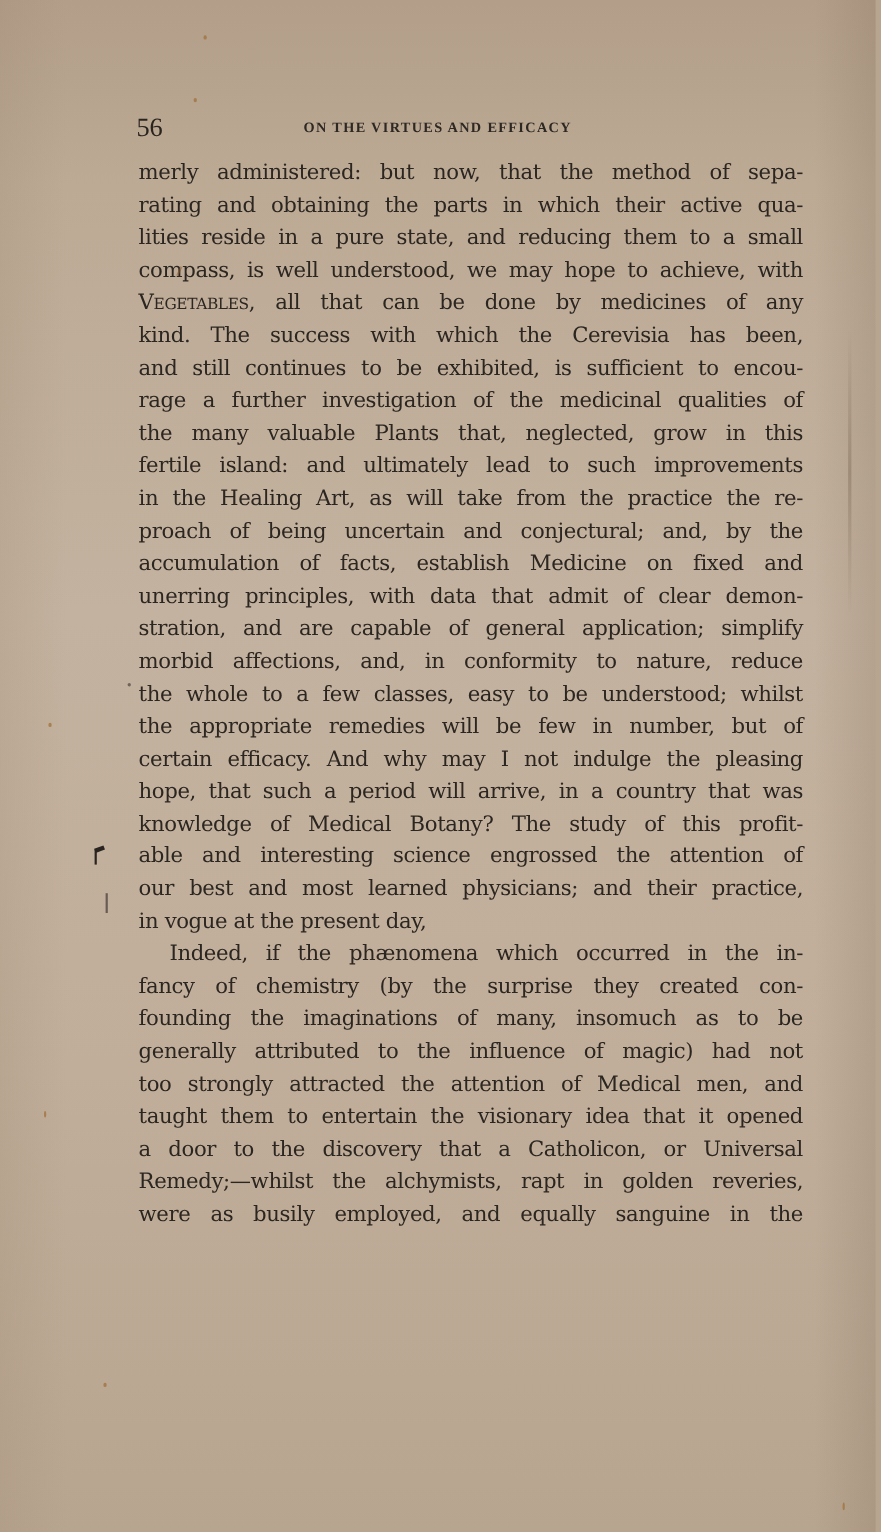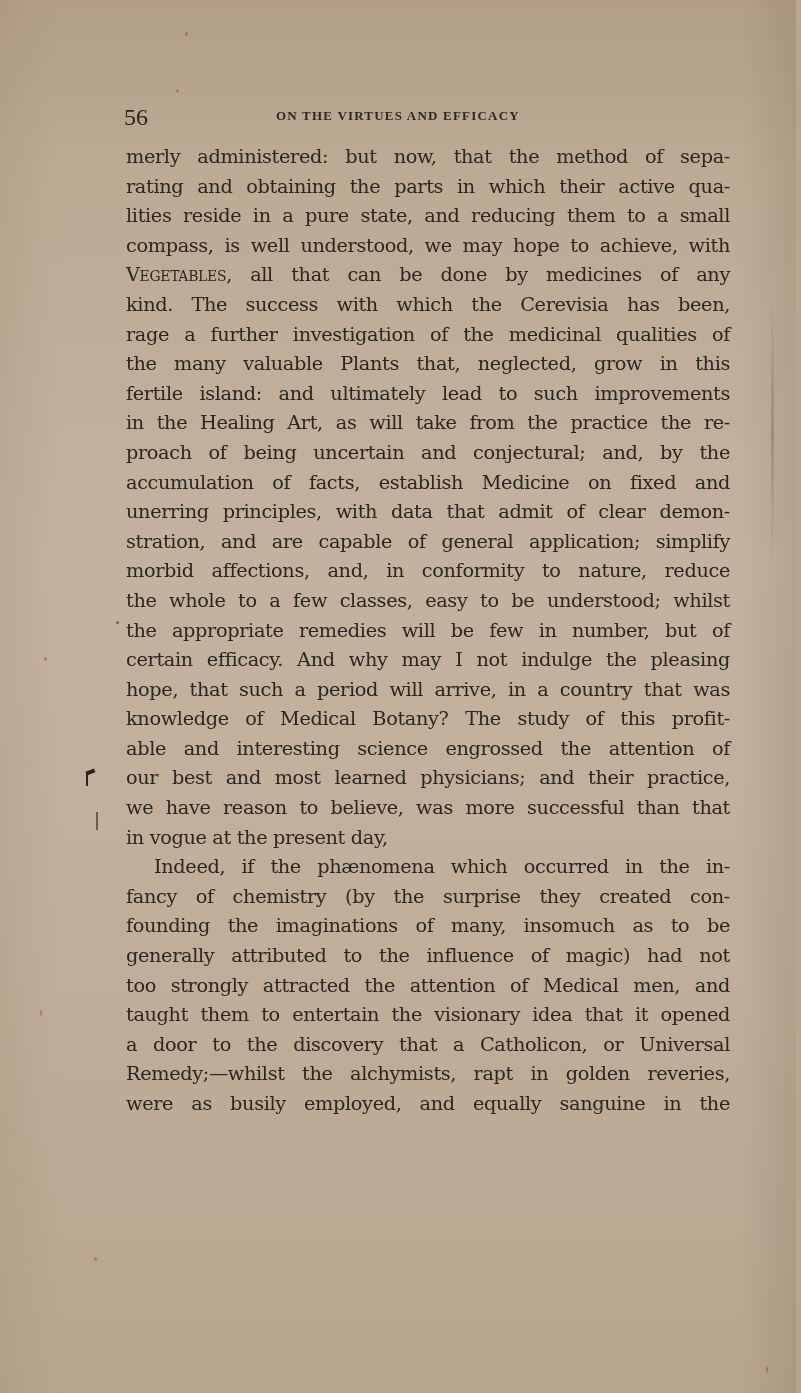--- a/index.html
+++ b/index.html
@@ -109,37 +109,37 @@
     <span class="header-title">ON THE VIRTUES AND EFFICACY</span>
   </div>
 
   <div class="text-block">
     <span class="line">merly administered: but now, that the method of sepa-</span>
     <span class="line">rating and obtaining the parts in which their active qua-</span>
     <span class="line">lities reside in a pure state, and reducing them to a small</span>
     <span class="line">compass, is well understood, we may hope to achieve, with</span>
     <span class="line"><span class="sc">Vegetables</span><span>, all that can be done by medicines of any</span></span>
     <span class="line">kind.  The success with which the Cerevisia has been,</span>
+    <span class="line">and still continues to be exhibited, is sufficient to encou-</span>
     <span class="line">rage a further investigation of the medicinal qualities of</span>
     <span class="line">the many valuable Plants that, neglected, grow in this</span>
     <span class="line">fertile island: and ultimately lead to such improvements</span>
     <span class="line">in the Healing Art, as will take from the practice the re-</span>
     <span class="line">proach of being uncertain and conjectural; and, by the</span>
     <span class="line">accumulation of facts, establish Medicine on fixed and</span>
     <span class="line">unerring principles, with data that admit of clear demon-</span>
     <span class="line">stration, and are capable of general application; simplify</span>
     <span class="line">morbid affections, and, in conformity to nature, reduce</span>
     <span class="line">the whole to a few classes, easy to be understood; whilst</span>
     <span class="line">the appropriate remedies will be few in number, but of</span>
     <span class="line">certain efficacy.  And why may I not indulge the pleasing</span>
     <span class="line">hope, that such a period will arrive, in a country that was</span>
     <span class="line">knowledge of Medical Botany?  The study of this profit-</span>
     <span class="line">able and interesting science engrossed the attention of</span>
     <span class="line">our best and most learned physicians; and their practice,</span>
-    <span class="line">we have reason to believe, was more successful than that</span>
     <span class="line last">in vogue at the present day,</span>
     <span class="line indent">Indeed, if the phænomena which occurred in the in-</span>
     <span class="line">fancy of chemistry (by the surprise they created con-</span>
     <span class="line">founding the imaginations of many, insomuch as to be</span>
     <span class="line">generally attributed to the influence of magic) had not</span>
     <span class="line">too strongly attracted the attention of Medical men, and</span>
     <span class="line">taught them to entertain the visionary idea that it opened</span>
     <span class="line">a door to the discovery that a Catholicon, or Universal</span>
     <span class="line">Remedy;—whilst the alchymists, rapt in golden reveries,</span>
     <span class="line">were as busily employed, and equally sanguine in the</span>

